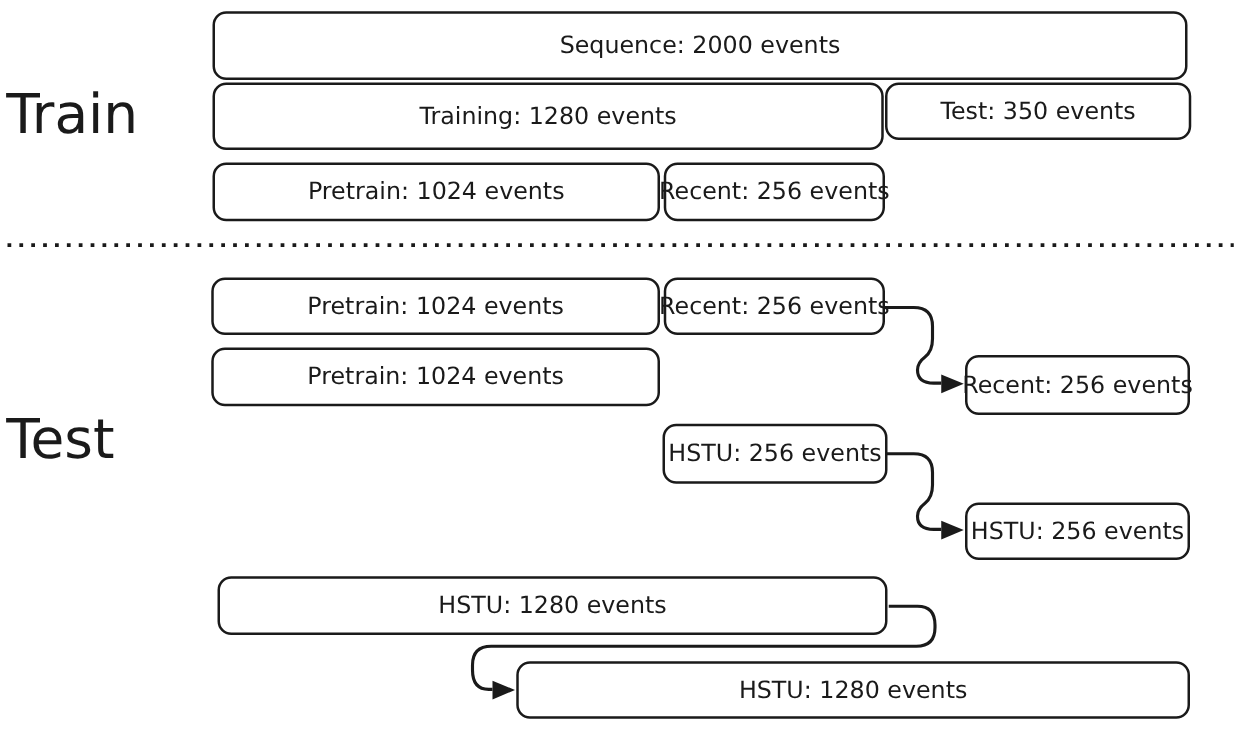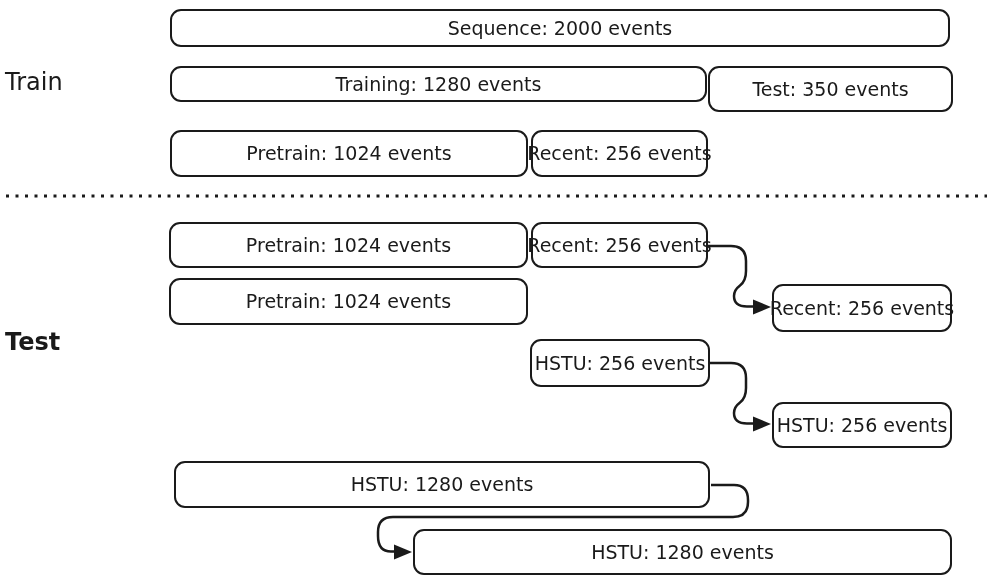--- a/index.html
+++ b/index.html
@@ -7,21 +7,21 @@
     position: relative;
     width: 996px;
     height: 586px;
     background: var(--bg, #ffffff);
     font-family: "DejaVu Sans", "Liberation Sans", sans-serif;
     color: var(--stroke, #1a1a1a);
     overflow: hidden;
   }
   .section-label {
     position: absolute;
-    font-size: 24px;
+    font-size: 44px;
     line-height: 1;
     color: var(--stroke, #1a1a1a);
     white-space: nowrap;
     z-index: 3;
   }
   .node {
     position: absolute;
     box-sizing: border-box;
     border: 2.2px solid var(--stroke, #1a1a1a);
     border-radius: 11px;
@@ -60,24 +60,24 @@
       <path class="connector" d="M 708 363 H 731 Q 746 363 746 378 V 388 Q 746 398 740 402.5 Q 734 407 734 413 Q 734 423.5 747 423.5 H 753"></path>
       <polygon class="arrowhead" points="753,416.5 771,424 753,431.5"></polygon>
     </g>
     <g>
       <path class="connector" d="M 711 485 H 734 Q 748 485 748 500 V 502 Q 748 517 733 517 H 393 Q 378 517 378 532 V 536 Q 378 551.5 391 551.5 H 394"></path>
       <polygon class="arrowhead" points="394,544.5 412,552 394,559.5"></polygon>
     </g>
   </svg>
 
   <div class="section-label" style="left:5px; top:70px;">Train</div>
-  <div class="section-label" style="left:5px; top:330px;font-weight:bold;">Test</div>
+  <div class="section-label" style="left:5px; top:330px;">Test</div>
 
-  <div class="node" style="left:170px; top:9px; width:780px; height:38px;">Sequence: 2000 events</div>
-  <div class="node" style="left:170px; top:66px; width:537px; height:36px;">Training: 1280 events</div>
+  <div class="node" style="left:170px; top:9px; width:780px; height:55px;">Sequence: 2000 events</div>
+  <div class="node" style="left:170px; top:66px; width:537px; height:54px;">Training: 1280 events</div>
   <div class="node" style="left:708px; top:66px; width:245px; height:46px;">Test: 350 events</div>
   <div class="node" style="left:170px; top:130px; width:358px; height:47px;">Pretrain: 1024 events</div>
   <div class="node" style="left:531px; top:130px; width:177px; height:47px;">Recent: 256 events</div>
 
   <div class="node" style="left:169px; top:222px; width:359px; height:46px;">Pretrain: 1024 events</div>
   <div class="node" style="left:531px; top:222px; width:177px; height:46px;">Recent: 256 events</div>
   <div class="node" style="left:169px; top:278px; width:359px; height:47px;">Pretrain: 1024 events</div>
   <div class="node" style="left:772px; top:284px; width:180px; height:48px;">Recent: 256 events</div>
   <div class="node" style="left:530px; top:339px; width:180px; height:48px;">HSTU: 256 events</div>
   <div class="node" style="left:772px; top:402px; width:180px; height:46px;">HSTU: 256 events</div>

